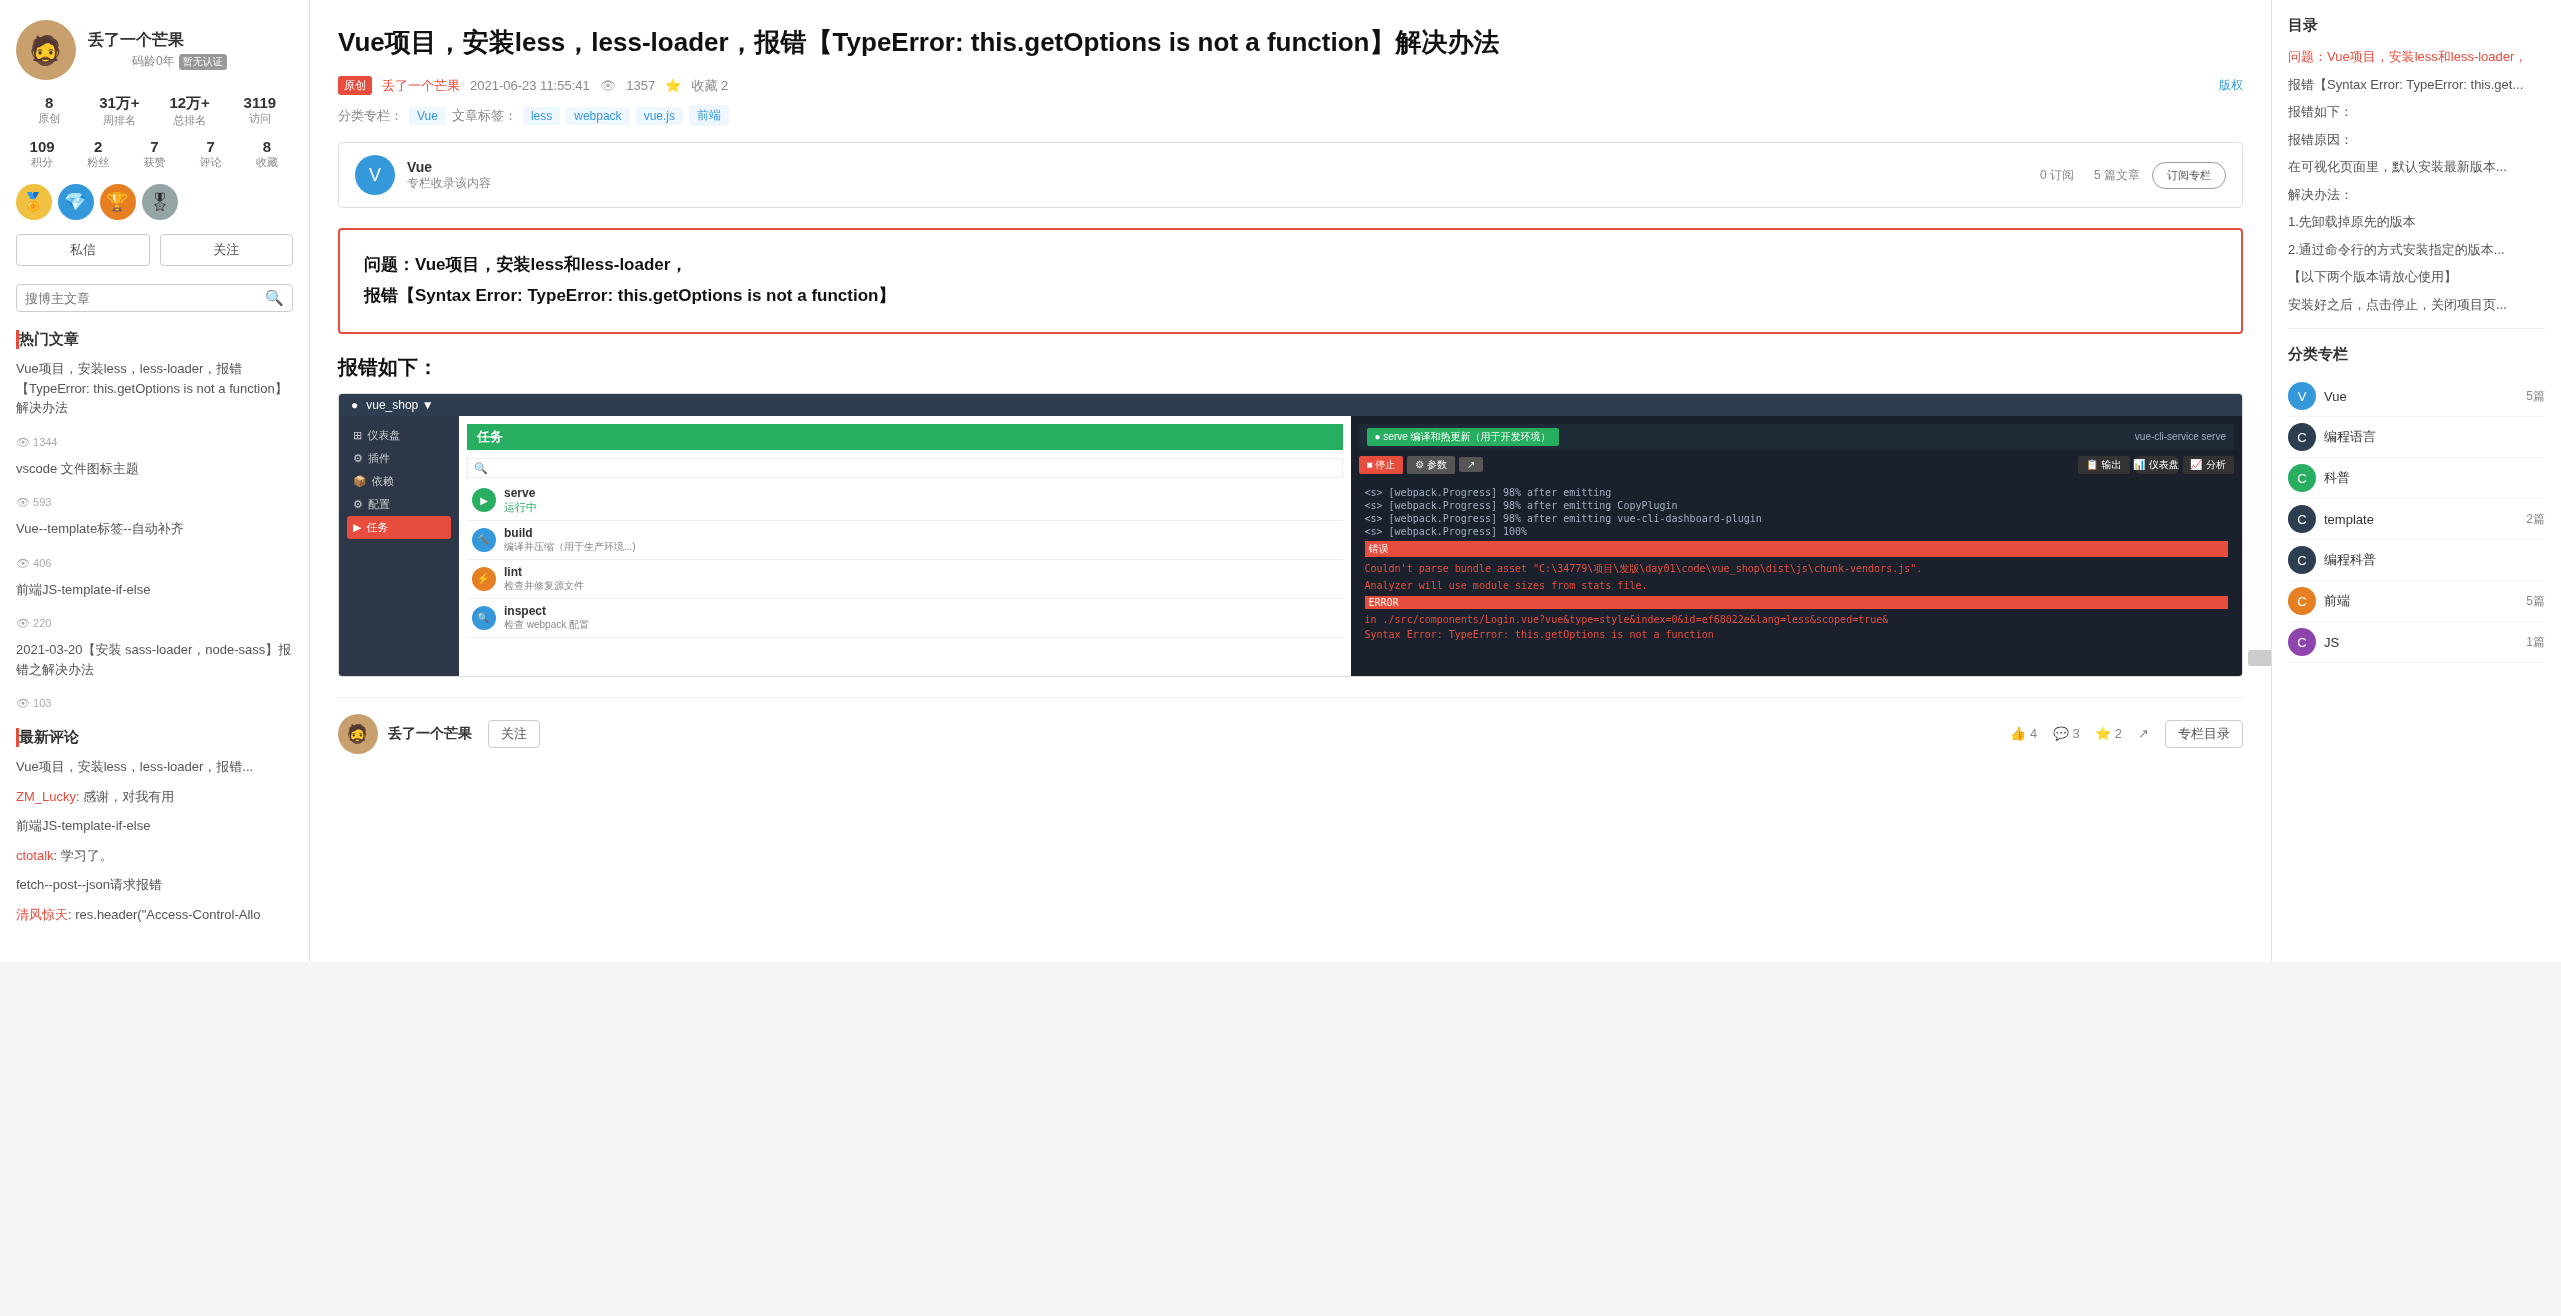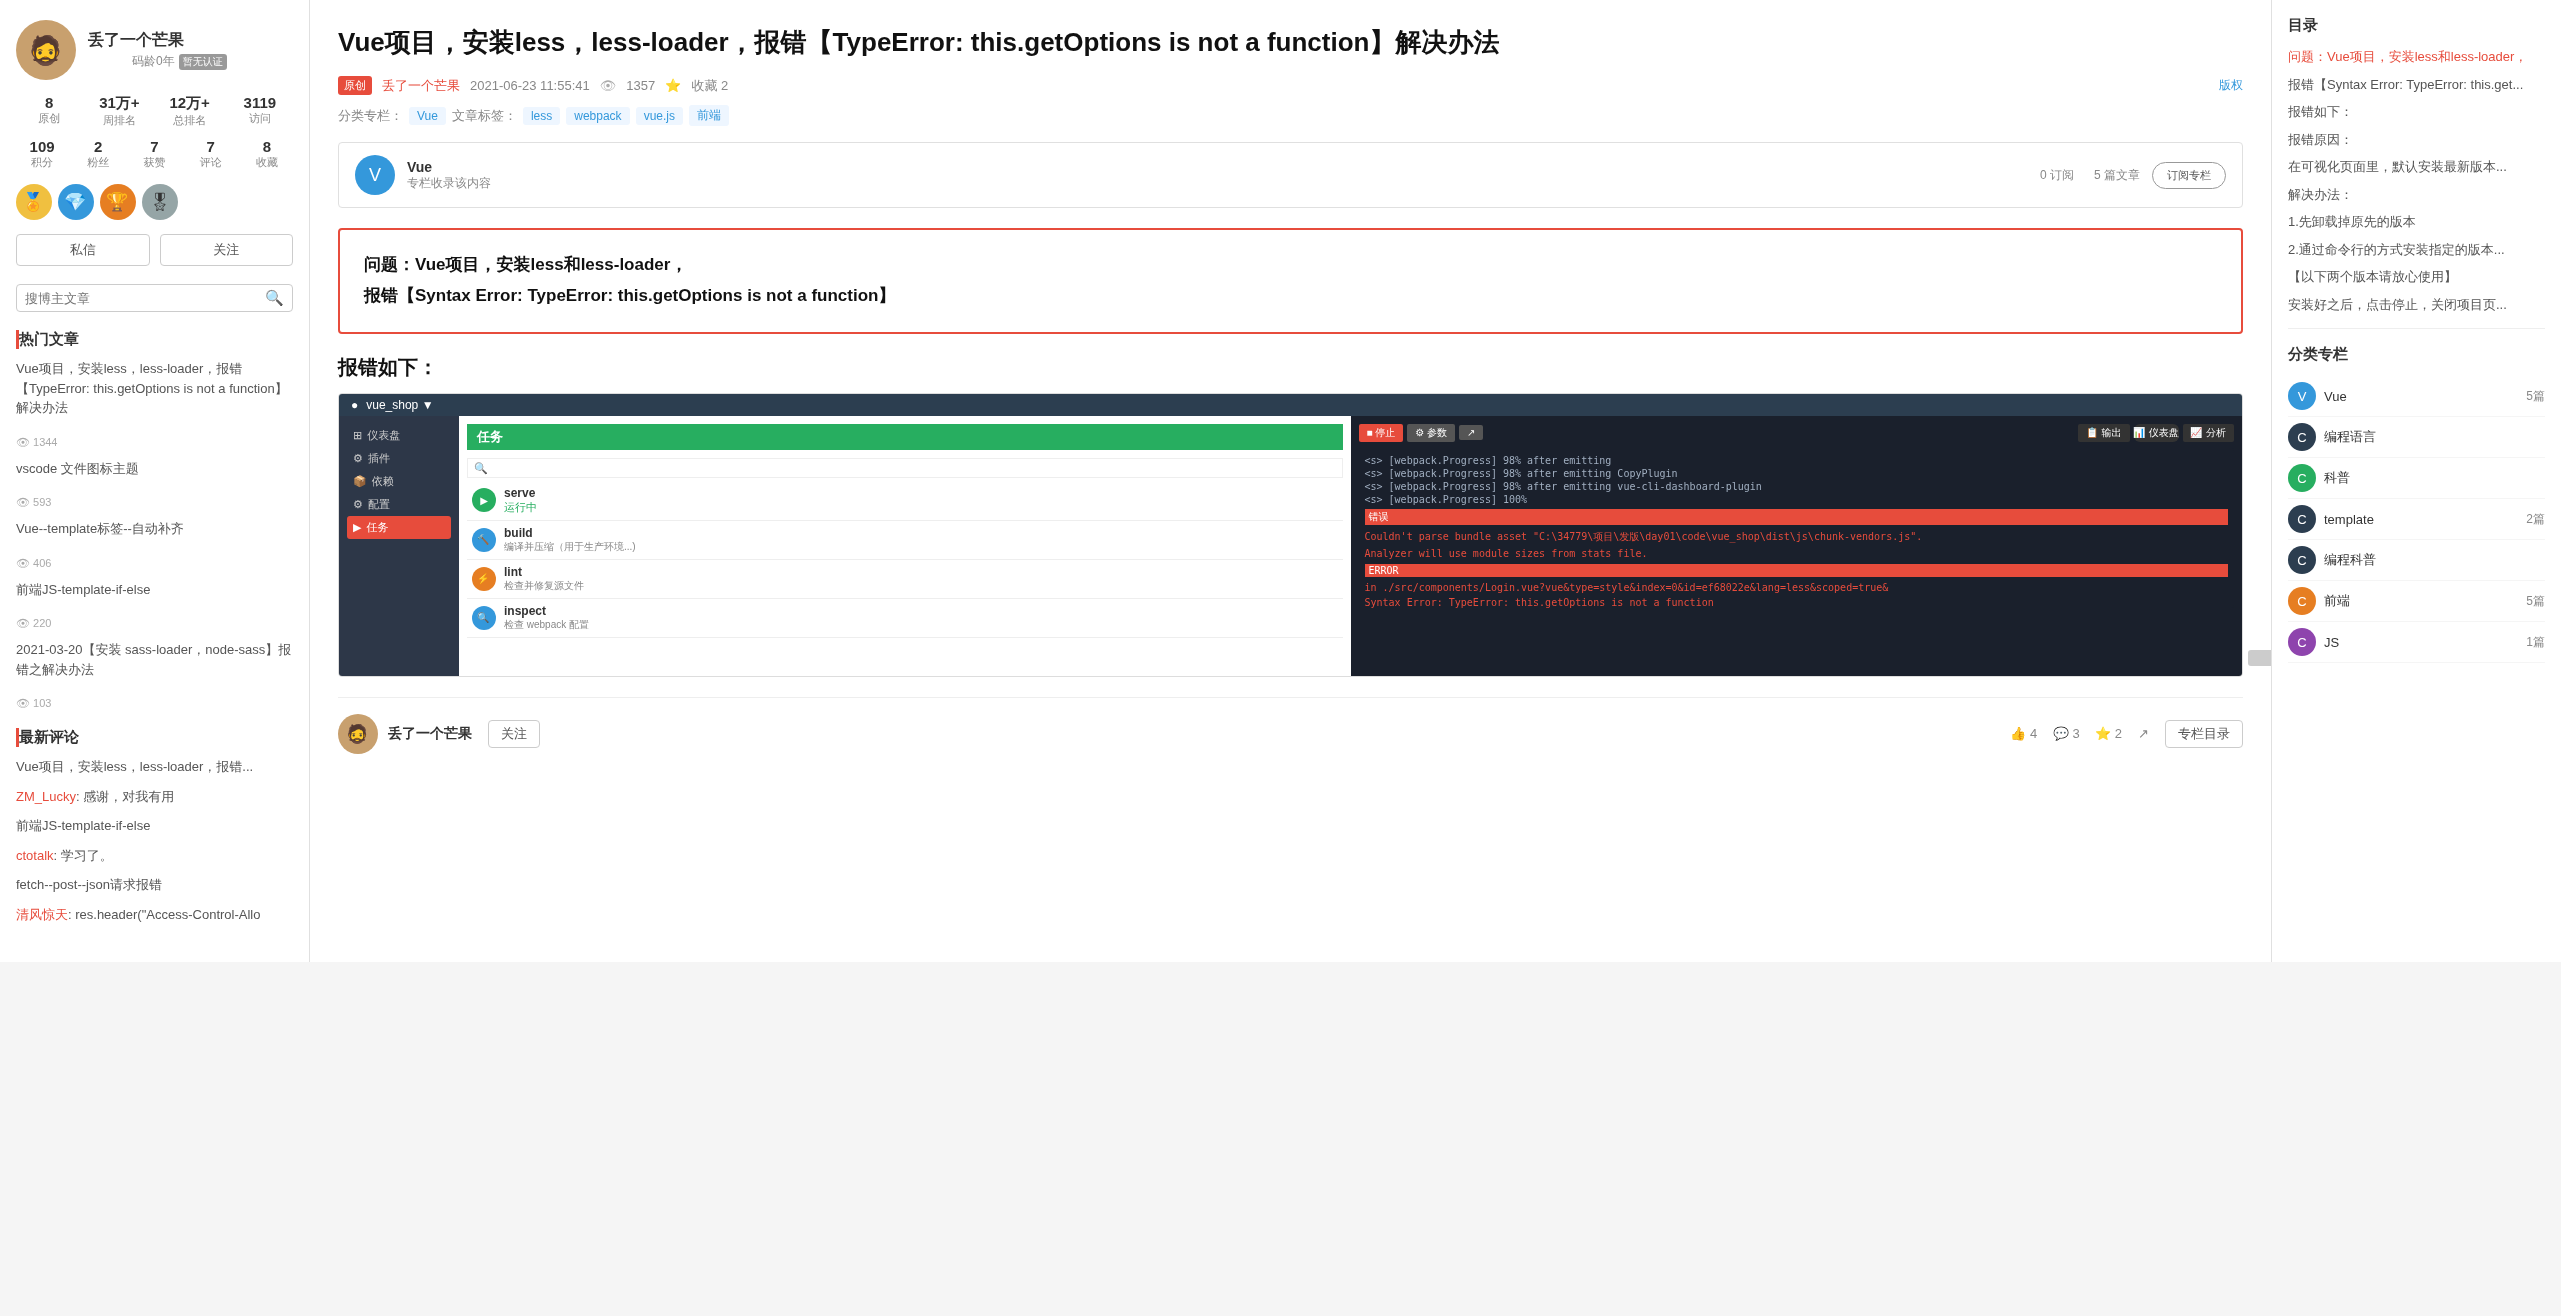--- a/index.html
+++ b/index.html
@@ -393,20 +393,24 @@
         <div class="task-row">
           <div class="task-icon" style="background:#3498db;">🔍</div>
           <div>
             <div class="task-name">inspect</div>
             <div style="font-size:10px; color:#888;">检查 webpack 配置</div>
           </div>
         </div>
       </div>
 
       <div class="vue-ui-right">
+        <div style="display:flex; align-items:center; gap:8px; background:#1e2a35; padding:4px 8px; margin-bottom:6px;">
+          <span style="background:#27ae60; color:#fff; padding:2px 8px; font-size:10px; border-radius:2px;">● serve 编译和热更新（用于开发环境）</span>
+          <span style="margin-left:auto; font-size:10px; color:#a0aec0;">vue-cli-service serve</span>
+        </div>
         <div style="display:flex; align-items:center; gap:4px; margin-bottom:6px;">
           <span style="background:#e74c3c; color:#fff; padding:2px 8px; font-size:10px; border-radius:2px;">■ 停止</span>
           <span style="background:#555; color:#fff; padding:2px 8px; font-size:10px; border-radius:2px;">⚙ 参数</span>
           <span style="background:#555; color:#fff; padding:2px 8px; font-size:10px; border-radius:2px;">↗</span>
           <span style="margin-left:auto; background:#333; color:#fff; padding:2px 8px; font-size:10px; border-radius:2px;">📋 输出</span>
           <span style="background:#333; color:#fff; padding:2px 0; font-size:10px; border-radius:6px;">📊 仪表盘</span>
           <span style="background:#333; color:#fff; padding:2px 8px; font-size:10px; border-radius:2px;">📈 分析</span>
         </div>
         <div style="background:#1a202c; padding:6px; border-radius:3px; height:160px; overflow:hidden; font-family:monospace;">
           <span class="info-line">&lt;s&gt; [webpack.Progress] 98% after emitting</span>

